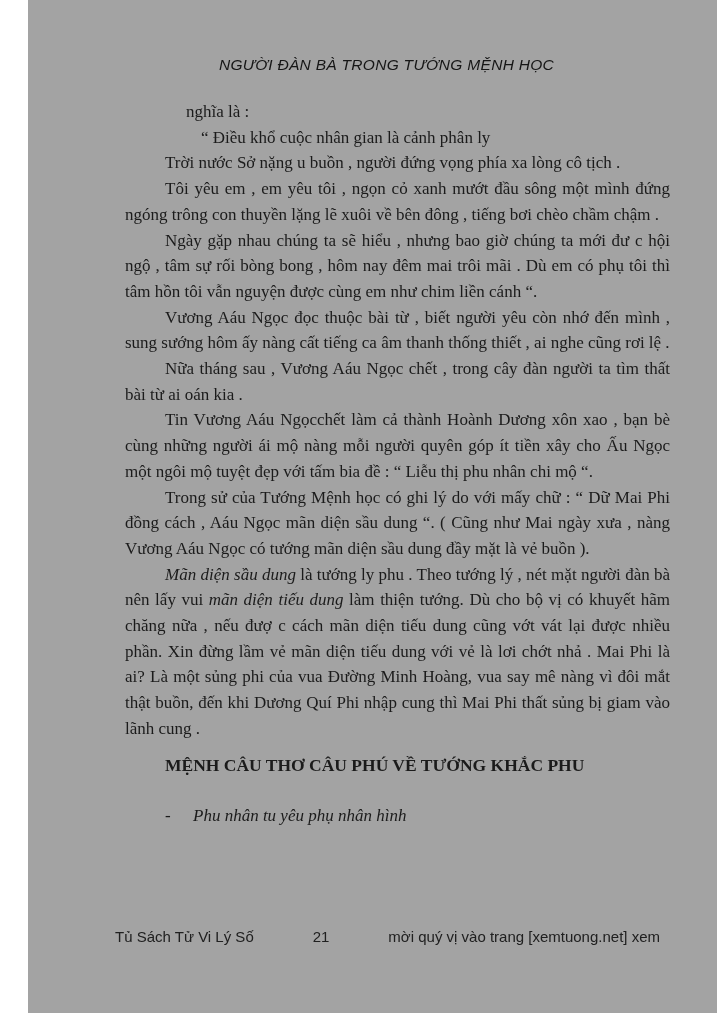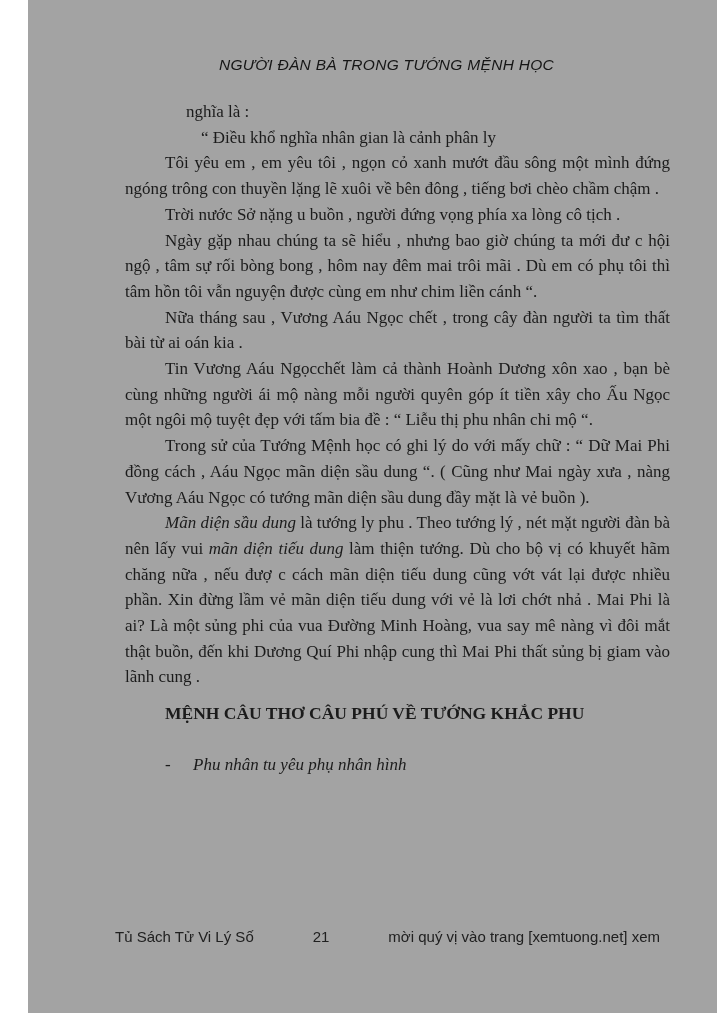--- a/index.html
+++ b/index.html
@@ -83,24 +83,25 @@
 </style>
 </head>
 <body>
 
 <div class="page">
 
   <div class="running-header">NGƯỜI ĐÀN BÀ TRONG TƯỚNG MỆNH HỌC</div>
 
   <div class="doc-body" id="doc-body">
       <p class="para-label"><span>nghĩa là :</span></p>
-      <p class="para-quote"><span>“ Điều khổ nghĩa nhân gian là cảnh phân ly</span></p>
+      <p class="para-quote"><span>“ Điều khổ cuộc nhân gian là cảnh phân ly</span></p>
+      <p class="para-indent"><span>Trời nước Sở nặng u buồn , người đứng vọng phía xa lòng cô tịch .</span></p>
       <p class="para-indent"><span>Tôi yêu em , em yêu tôi , ngọn cỏ xanh mướt đầu sông một mình đứng ngóng trông con thuyền lặng lẽ xuôi về bên đông , tiếng bơi chèo chầm chậm .</span></p>
-      <p class="para-indent"><span>Trời nước Sở nặng u buồn , người đứng vọng phía xa lòng cô tịch .</span></p>
       <p class="para-indent"><span>Ngày gặp nhau chúng ta sẽ hiểu , nhưng bao giờ chúng ta mới đư c hội ngộ , tâm sự rối bòng bong , hôm nay đêm mai trôi mãi . Dù em có phụ tôi thì tâm hồn tôi vẫn nguyện được cùng em như chim liền cánh “.</span></p>
+      <p class="para-indent"><span>Vương Aáu Ngọc đọc thuộc bài từ , biết người yêu còn nhớ đến mình , sung sướng hôm ấy nàng cất tiếng ca âm thanh thống thiết , ai nghe cũng rơi lệ .</span></p>
       <p class="para-indent"><span>Nữa tháng sau , Vương Aáu Ngọc chết , trong cây đàn người ta tìm thất bài từ ai oán kia .</span></p>
       <p class="para-indent"><span>Tin Vương Aáu Ngọcchết làm cả thành Hoành Dương xôn xao , bạn bè cùng những người ái mộ nàng mỗi người quyên góp ít tiền xây cho Ấu Ngọc một ngôi mộ tuyệt đẹp với tấm bia đề : “ Liễu thị phu nhân chi mộ “.</span></p>
       <p class="para-indent"><span>Trong sử của Tướng Mệnh học có ghi lý do với mấy chữ : “ Dữ Mai Phi đồng cách , Aáu Ngọc mãn diện sầu dung “. ( Cũng như Mai ngày xưa , nàng Vương Aáu Ngọc có tướng mãn diện sầu dung đầy mặt là vẻ buồn ).</span></p>
       <p class="para-indent"><span class="run-italic">Mãn diện sầu dung</span><span> là tướng ly phu . Theo tướng lý , nét mặt người đàn bà nên lấy vui </span><span class="run-italic">mãn diện tiếu dung</span><span> làm thiện tướng. Dù cho bộ vị có khuyết hãm chăng nữa , nếu đượ c cách mãn diện tiếu dung cũng vớt vát lại được nhiều phần. Xin đừng lầm vẻ mãn diện tiếu dung với vẻ là lơi chớt nhả . Mai Phi là ai? Là một sủng phi của vua Đường Minh Hoàng, vua say mê nàng vì đôi mắt thật buồn, đến khi Dương Quí Phi nhập cung thì Mai Phi thất sủng bị giam vào lãnh cung .</span></p>
       <p class="para-heading"><span>MỆNH CÂU THƠ CÂU PHÚ VỀ TƯỚNG KHẮC PHU</span></p>
       <p class="para-verse"><span class="dash">-</span><span class="run-italic">Phu nhân tu yêu phụ nhân hình</span></p>
     </div>
 
   <div class="page-footer">
     <span class="footer-left">Tủ Sách Tử Vi Lý Số</span>

